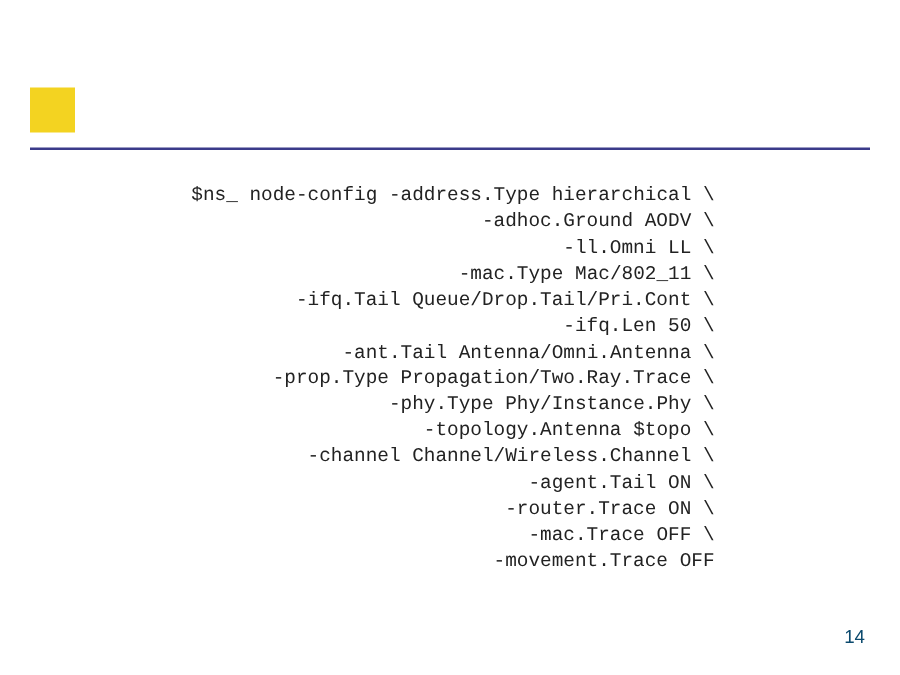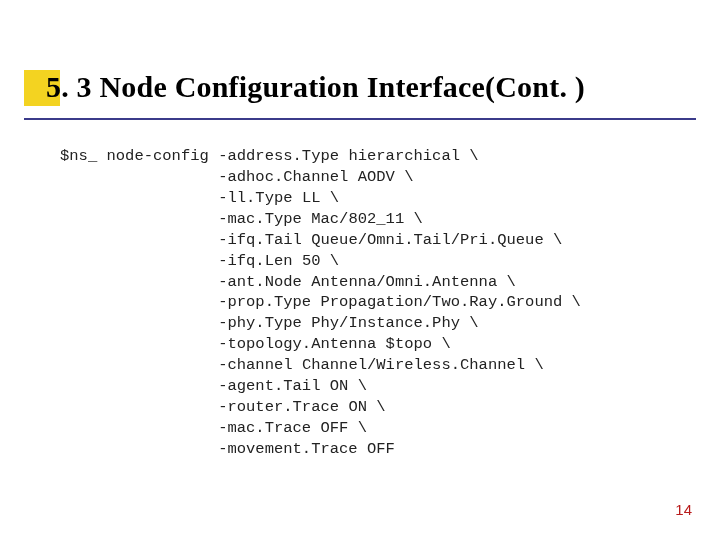--- a/index.html
+++ b/index.html
@@ -49,49 +49,49 @@
   }
   .codeblock {
     position: absolute;
     left: 60px;
     top: 146px;
     font-family: "Courier New", Courier, monospace;
     font-size: 15.5px;
     line-height: 1.35;
     white-space: pre;
     color: #222;
+    text-align: right;
   }
   .pagenum {
     position: absolute;
     right: 28px;
     bottom: 22px;
     font-family: Arial, Helvetica, sans-serif;
     font-size: 15px;
-    color: #b91c1c;
+    color: #0c4a6e;
   }
 </style>
 </head>
 <body>
 
 <div class="slide">
 
   <div class="accent"></div>
 
-  <div class="title">5. 3   Node Configuration Interface(Cont. )</div>
 
   <div class="rule"></div>
 
   <div class="codeblock"><span>$ns_ node-config</span> <span>-address.Type</span> <span>hierarchical</span> \
-                 <span>-adhoc.Channel</span> <span>AODV</span> \
-                 <span>-ll.Type</span> <span>LL</span> \
+                 <span>-adhoc.Ground</span> <span>AODV</span> \
+                 <span>-ll.Omni</span> <span>LL</span> \
                  <span>-mac.Type</span> <span>Mac/802_11</span> \
-                 <span>-ifq.Tail</span> <span>Queue/Omni.Tail/Pri.Queue</span> \
+                 <span>-ifq.Tail</span> <span>Queue/Drop.Tail/Pri.Cont</span> \
                  <span>-ifq.Len</span> <span>50</span> \
-                 <span>-ant.Node</span> <span>Antenna/Omni.Antenna</span> \
-                 <span>-prop.Type</span> <span>Propagation/Two.Ray.Ground</span> \
+                 <span>-ant.Tail</span> <span>Antenna/Omni.Antenna</span> \
+                 <span>-prop.Type</span> <span>Propagation/Two.Ray.Trace</span> \
                  <span>-phy.Type</span> <span>Phy/Instance.Phy</span> \
                  <span>-topology.Antenna</span> <span>$topo</span> \
                  <span>-channel</span> <span>Channel/Wireless.Channel</span> \
                  <span>-agent.Tail</span> <span>ON</span> \
                  <span>-router.Trace</span> <span>ON</span> \
                  <span>-mac.Trace</span> <span>OFF</span> \
                  <span>-movement.Trace</span> <span>OFF</span></div>
 
   <div class="pagenum">14</div>
 

